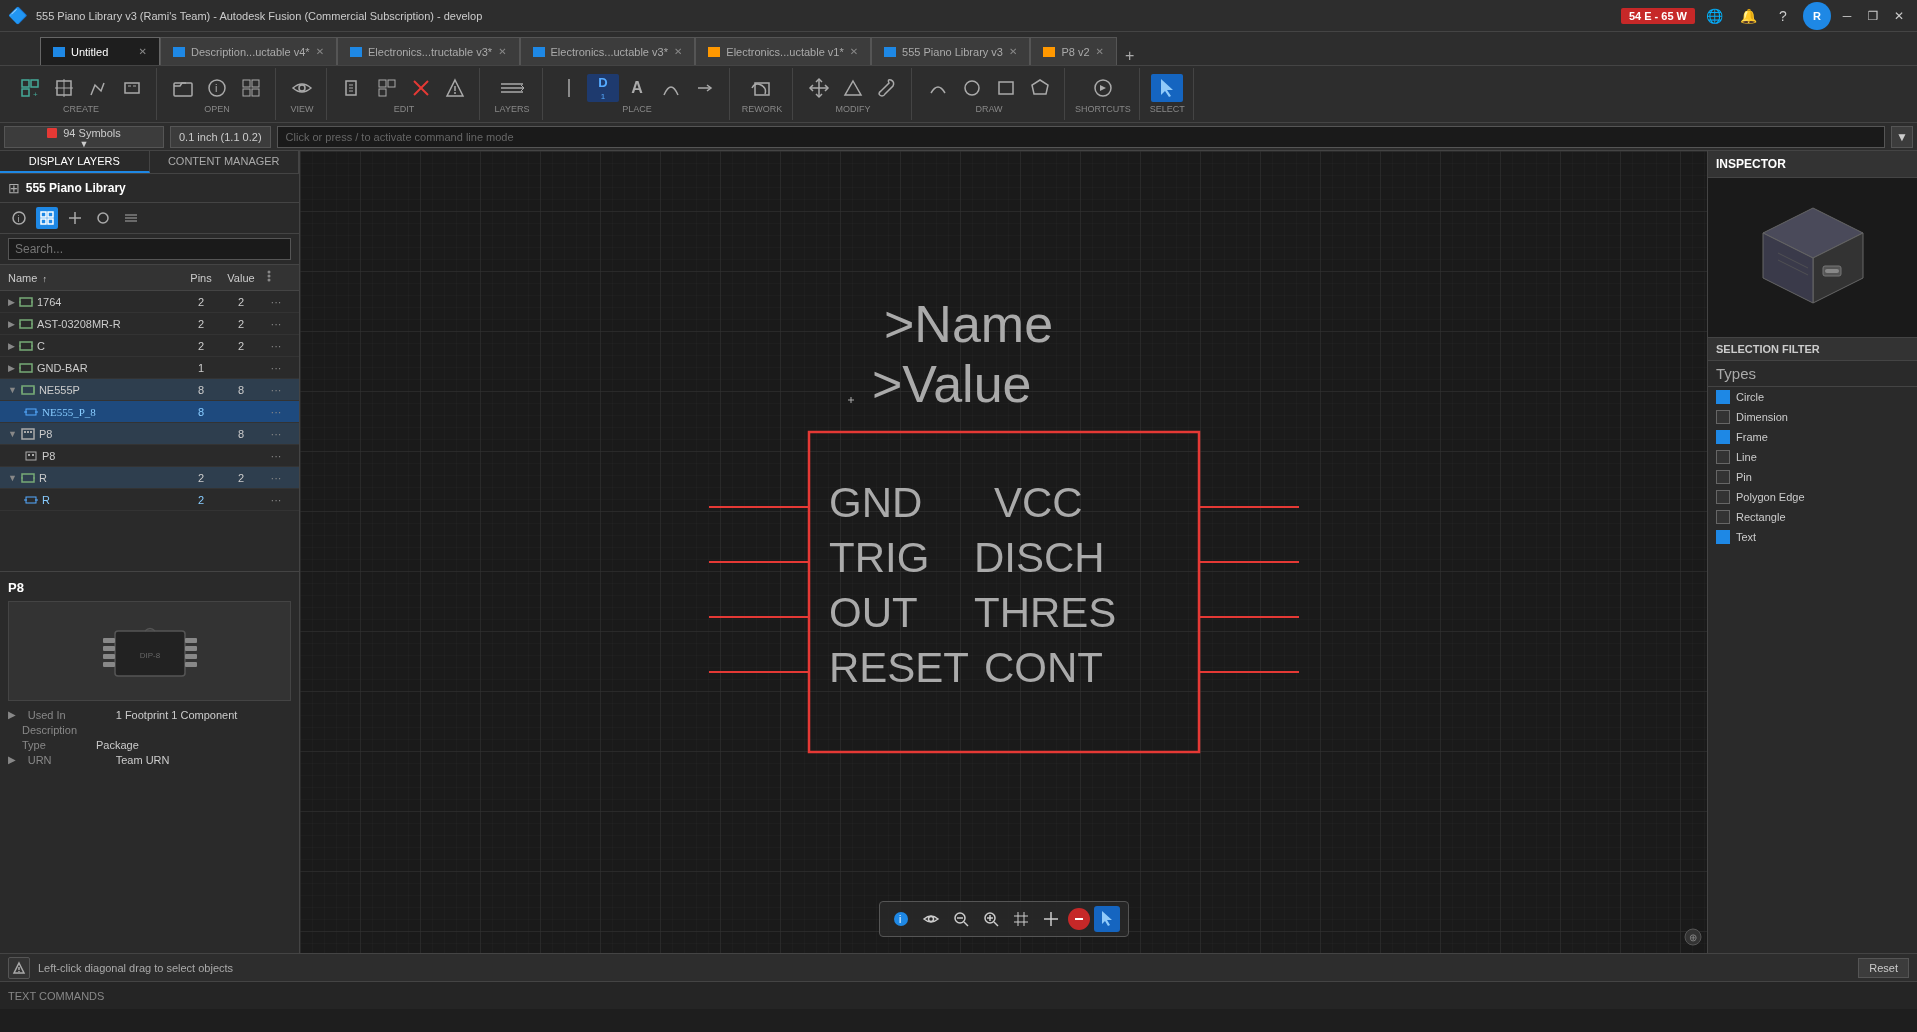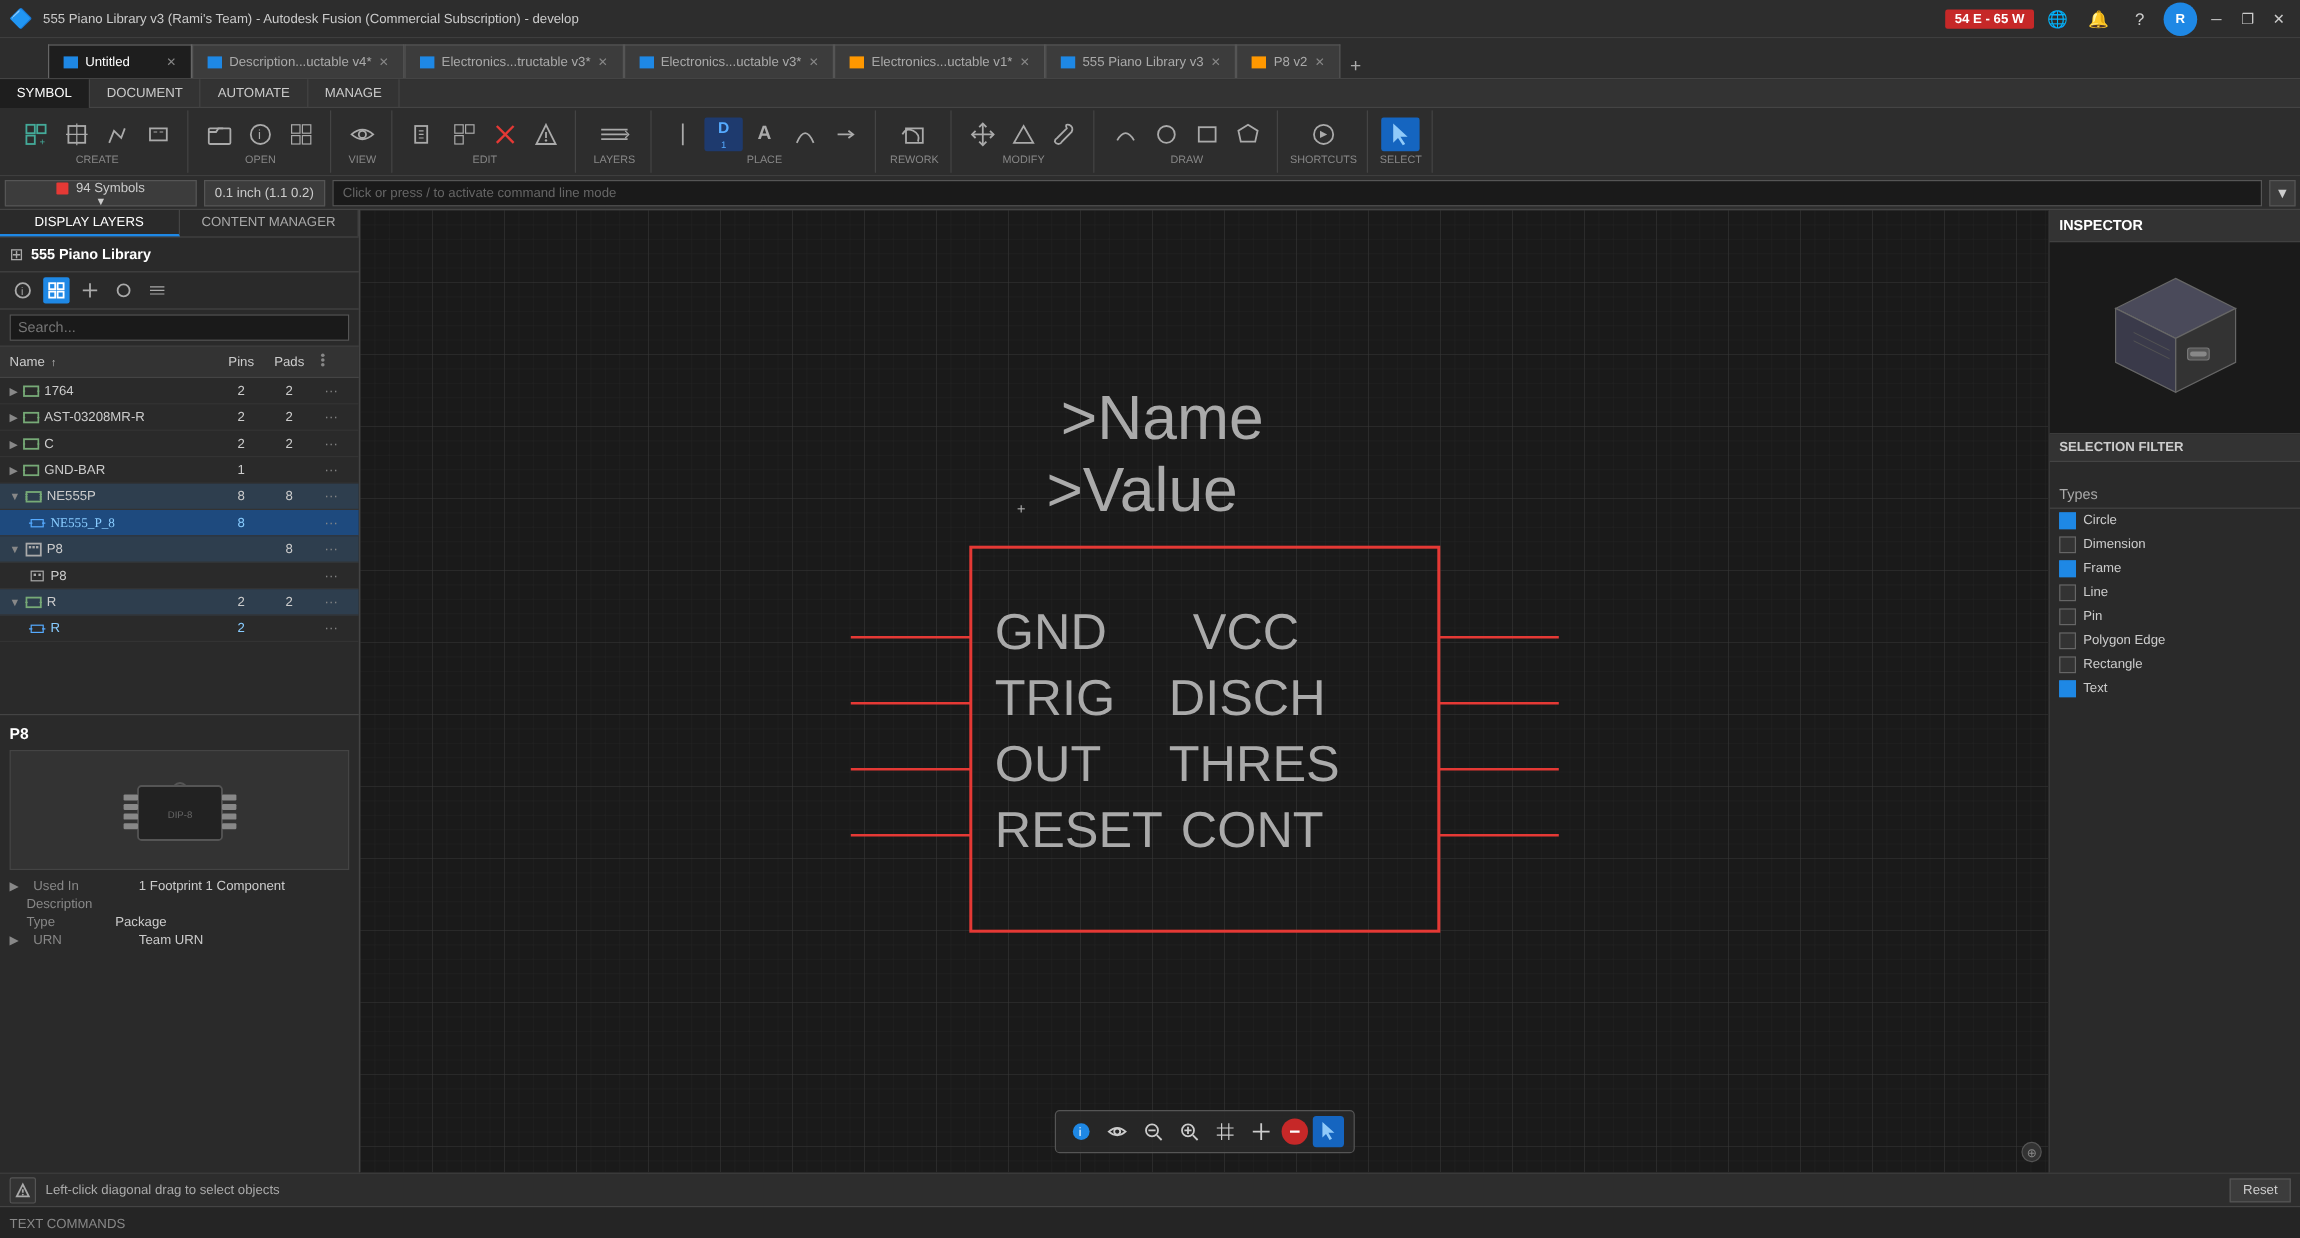--- a/index.html
+++ b/index.html
@@ -355,24 +355,23 @@
     #selection-filter-header {
       padding: 5px 8px;
       font-size: 11px;
       color: #ccc;
       background: #333;
       border-bottom: 1px solid #444;
       font-weight: bold;
     }
     #filter-types-label {
       padding: 4px 8px;
-      font-size: 12px;
+      font-size: 15px;
       color: #aaa;
       border-bottom: 1px solid #444;
-      margin-top: 16px;
     }
     .filter-type-row {
       display: flex;
       align-items: center;
       padding: 3px 8px;
       gap: 6px;
       cursor: pointer;
     }
     .filter-checkbox {
       width: 14px;
@@ -523,26 +522,20 @@
   </div>
   <div class="tab" style="min-width:80px;">
     <div class="tab-icon tab-icon-orange" style="width:12px;height:10px;"></div>
     <span>P8 v2</span>
     <span class="tab-close">✕</span>
   </div>
   <div class="tab-add">+</div>
 </div>
 
 <div id="toolbar-area">
-  <div id="toolbar-tabs">
-    <div class="toolbar-tab active">SYMBOL</div>
-    <div class="toolbar-tab">DOCUMENT</div>
-    <div class="toolbar-tab">AUTOMATE</div>
-    <div class="toolbar-tab">MANAGE</div>
-  </div>
   <div id="toolbar-row">
 
     <div class="toolbar-group">
       <div class="toolbar-group-btns">
         <div class="tool-btn">
           <svg width="22" height="22" viewBox="0 0 22 22">
               <rect x="3" y="3" width="7" height="7" fill="none" stroke="#4a9" stroke-width="1.5"></rect>
               <rect x="12" y="3" width="7" height="7" fill="none" stroke="#4a9" stroke-width="1.5"></rect>
               <rect x="3" y="12" width="7" height="7" fill="none" stroke="#4a9" stroke-width="1.5"></rect>
               <text x="14" y="20" font-size="8" fill="#4a9">+</text>
@@ -841,21 +834,21 @@
     <div id="search-bar">
       <input id="search-input" type="text" placeholder="Search..." style="width: 100%; height: 22px; background: rgb(26, 26, 26); border: 1px solid rgb(85, 85, 85); color: rgb(204, 204, 204); font-size: 12px; padding: 0px 6px;">
     </div>
 
     <div id="component-list-header">
       <span class="col-name">
         <span>Name</span>
         <span style="font-size:9px;margin-left:2px;">↑</span>
       </span>
       <span class="col-pins">Pins</span>
-      <span class="col-pads">Pads</span>
+      <span class="col-pads">Value</span>
       <span class="col-actions">
         <svg width="16" height="16" viewBox="0 0 16 16">
             <circle cx="8" cy="4" r="1.5" fill="#888"></circle>
             <circle cx="8" cy="8" r="1.5" fill="#888"></circle>
             <circle cx="8" cy="12" r="1.5" fill="#888"></circle>
           </svg>
       </span>
     </div>
 
     <div id="component-list" style="position:relative;flex:1;overflow-y:auto;max-height:280px;">

